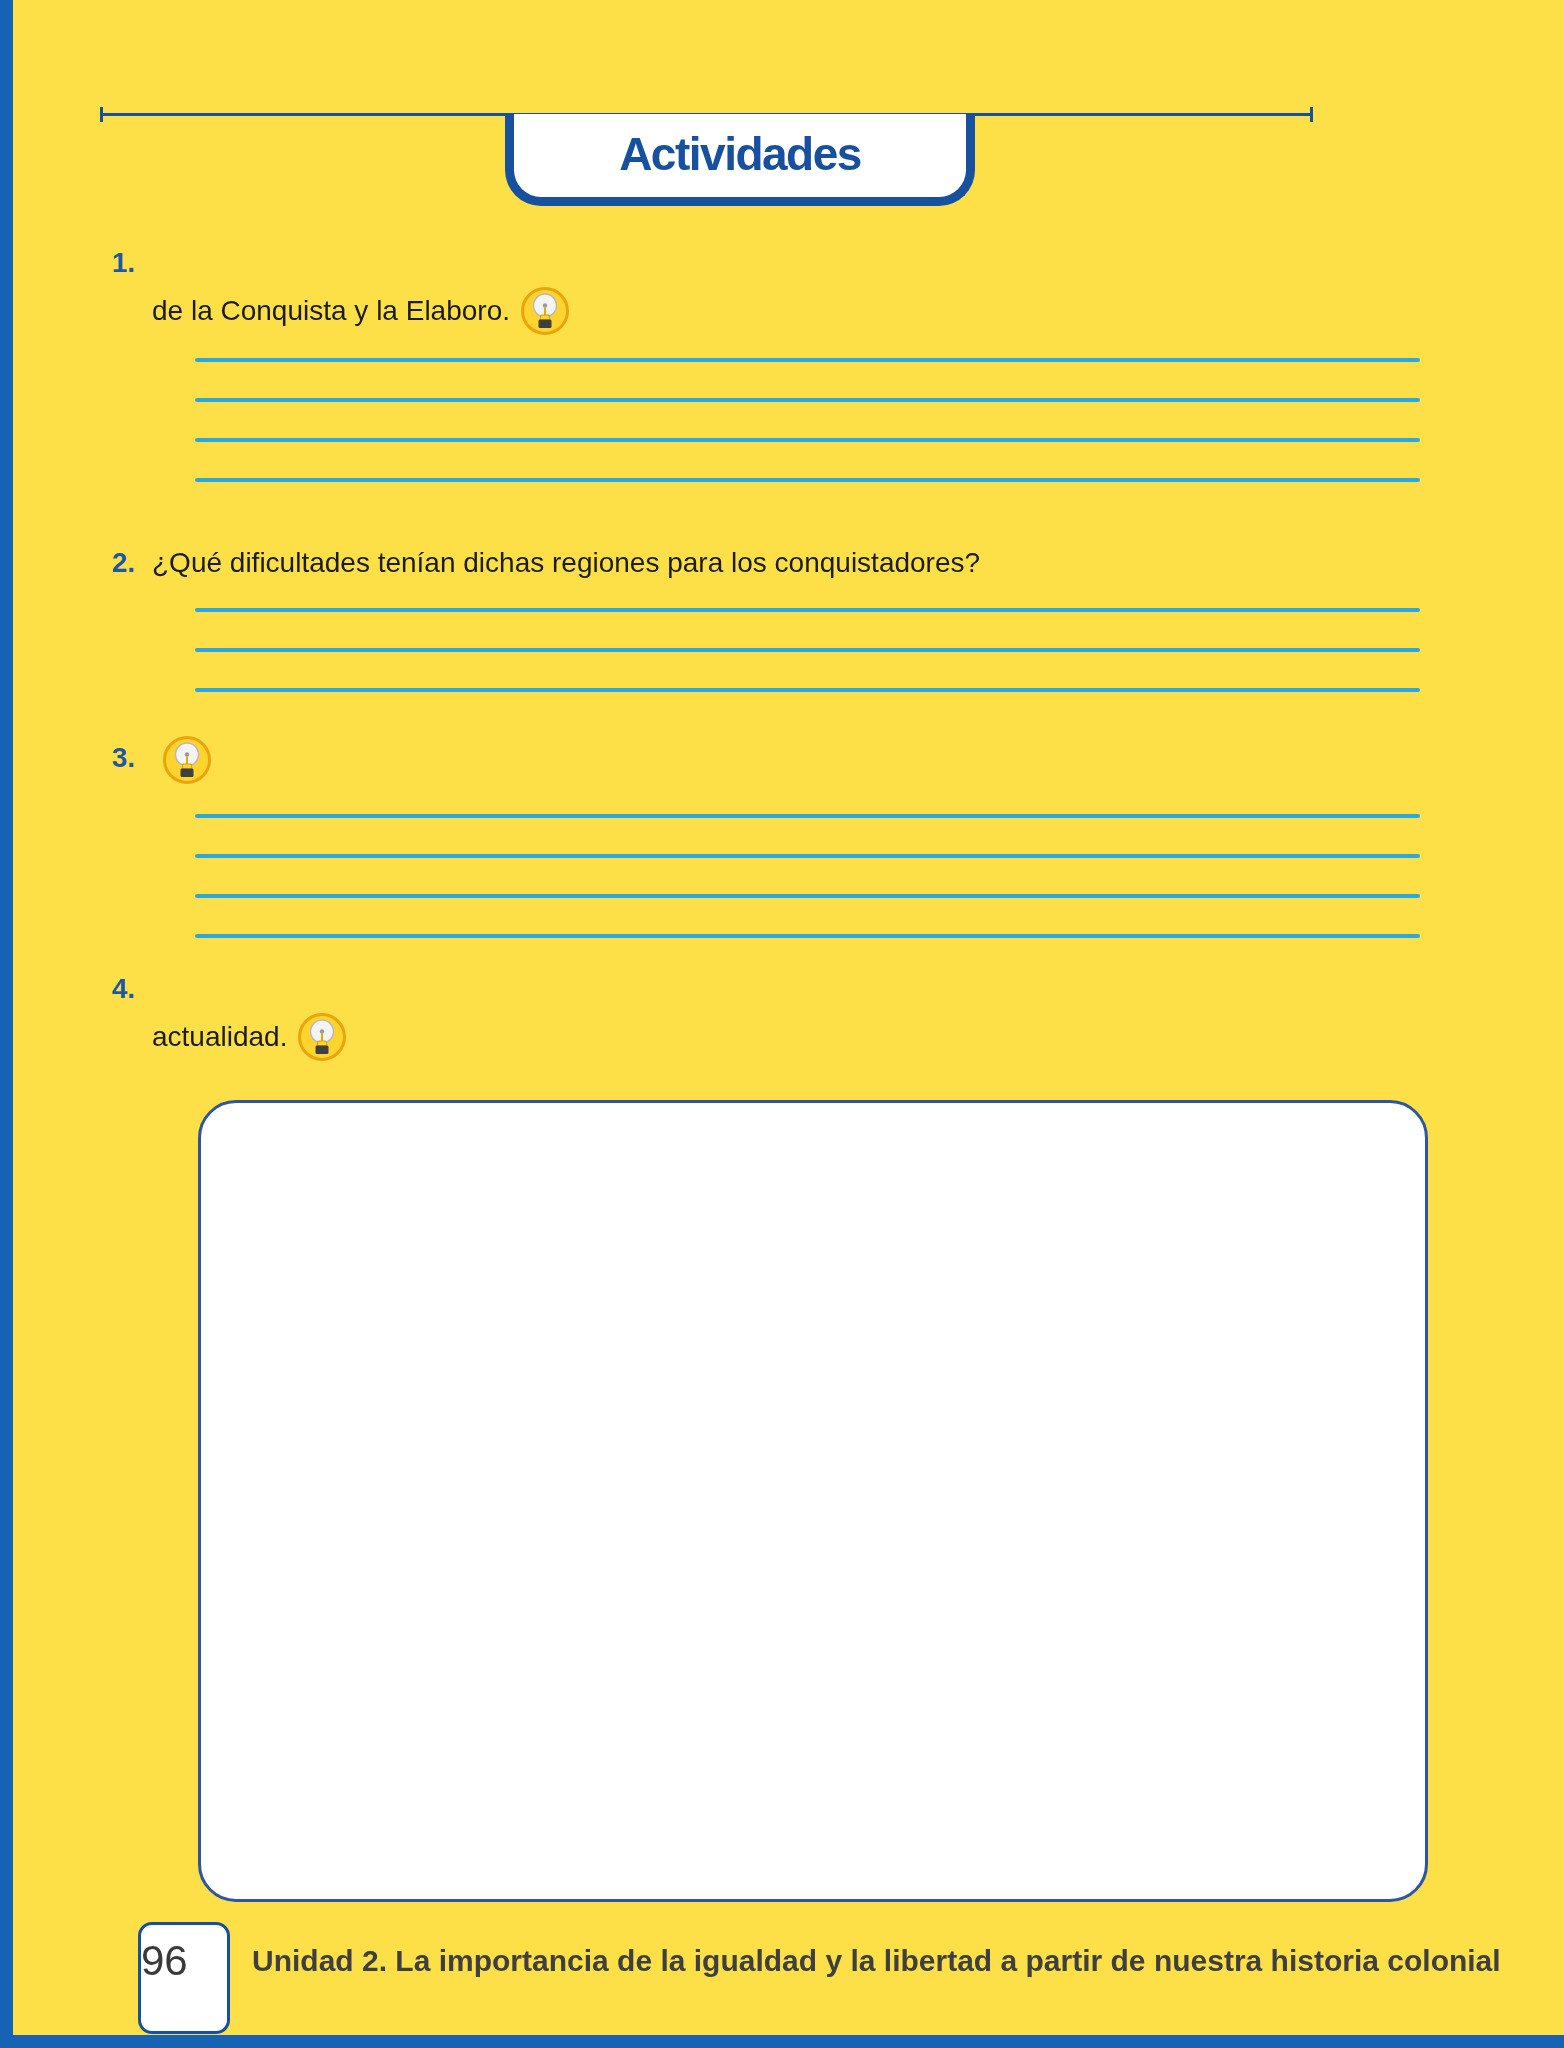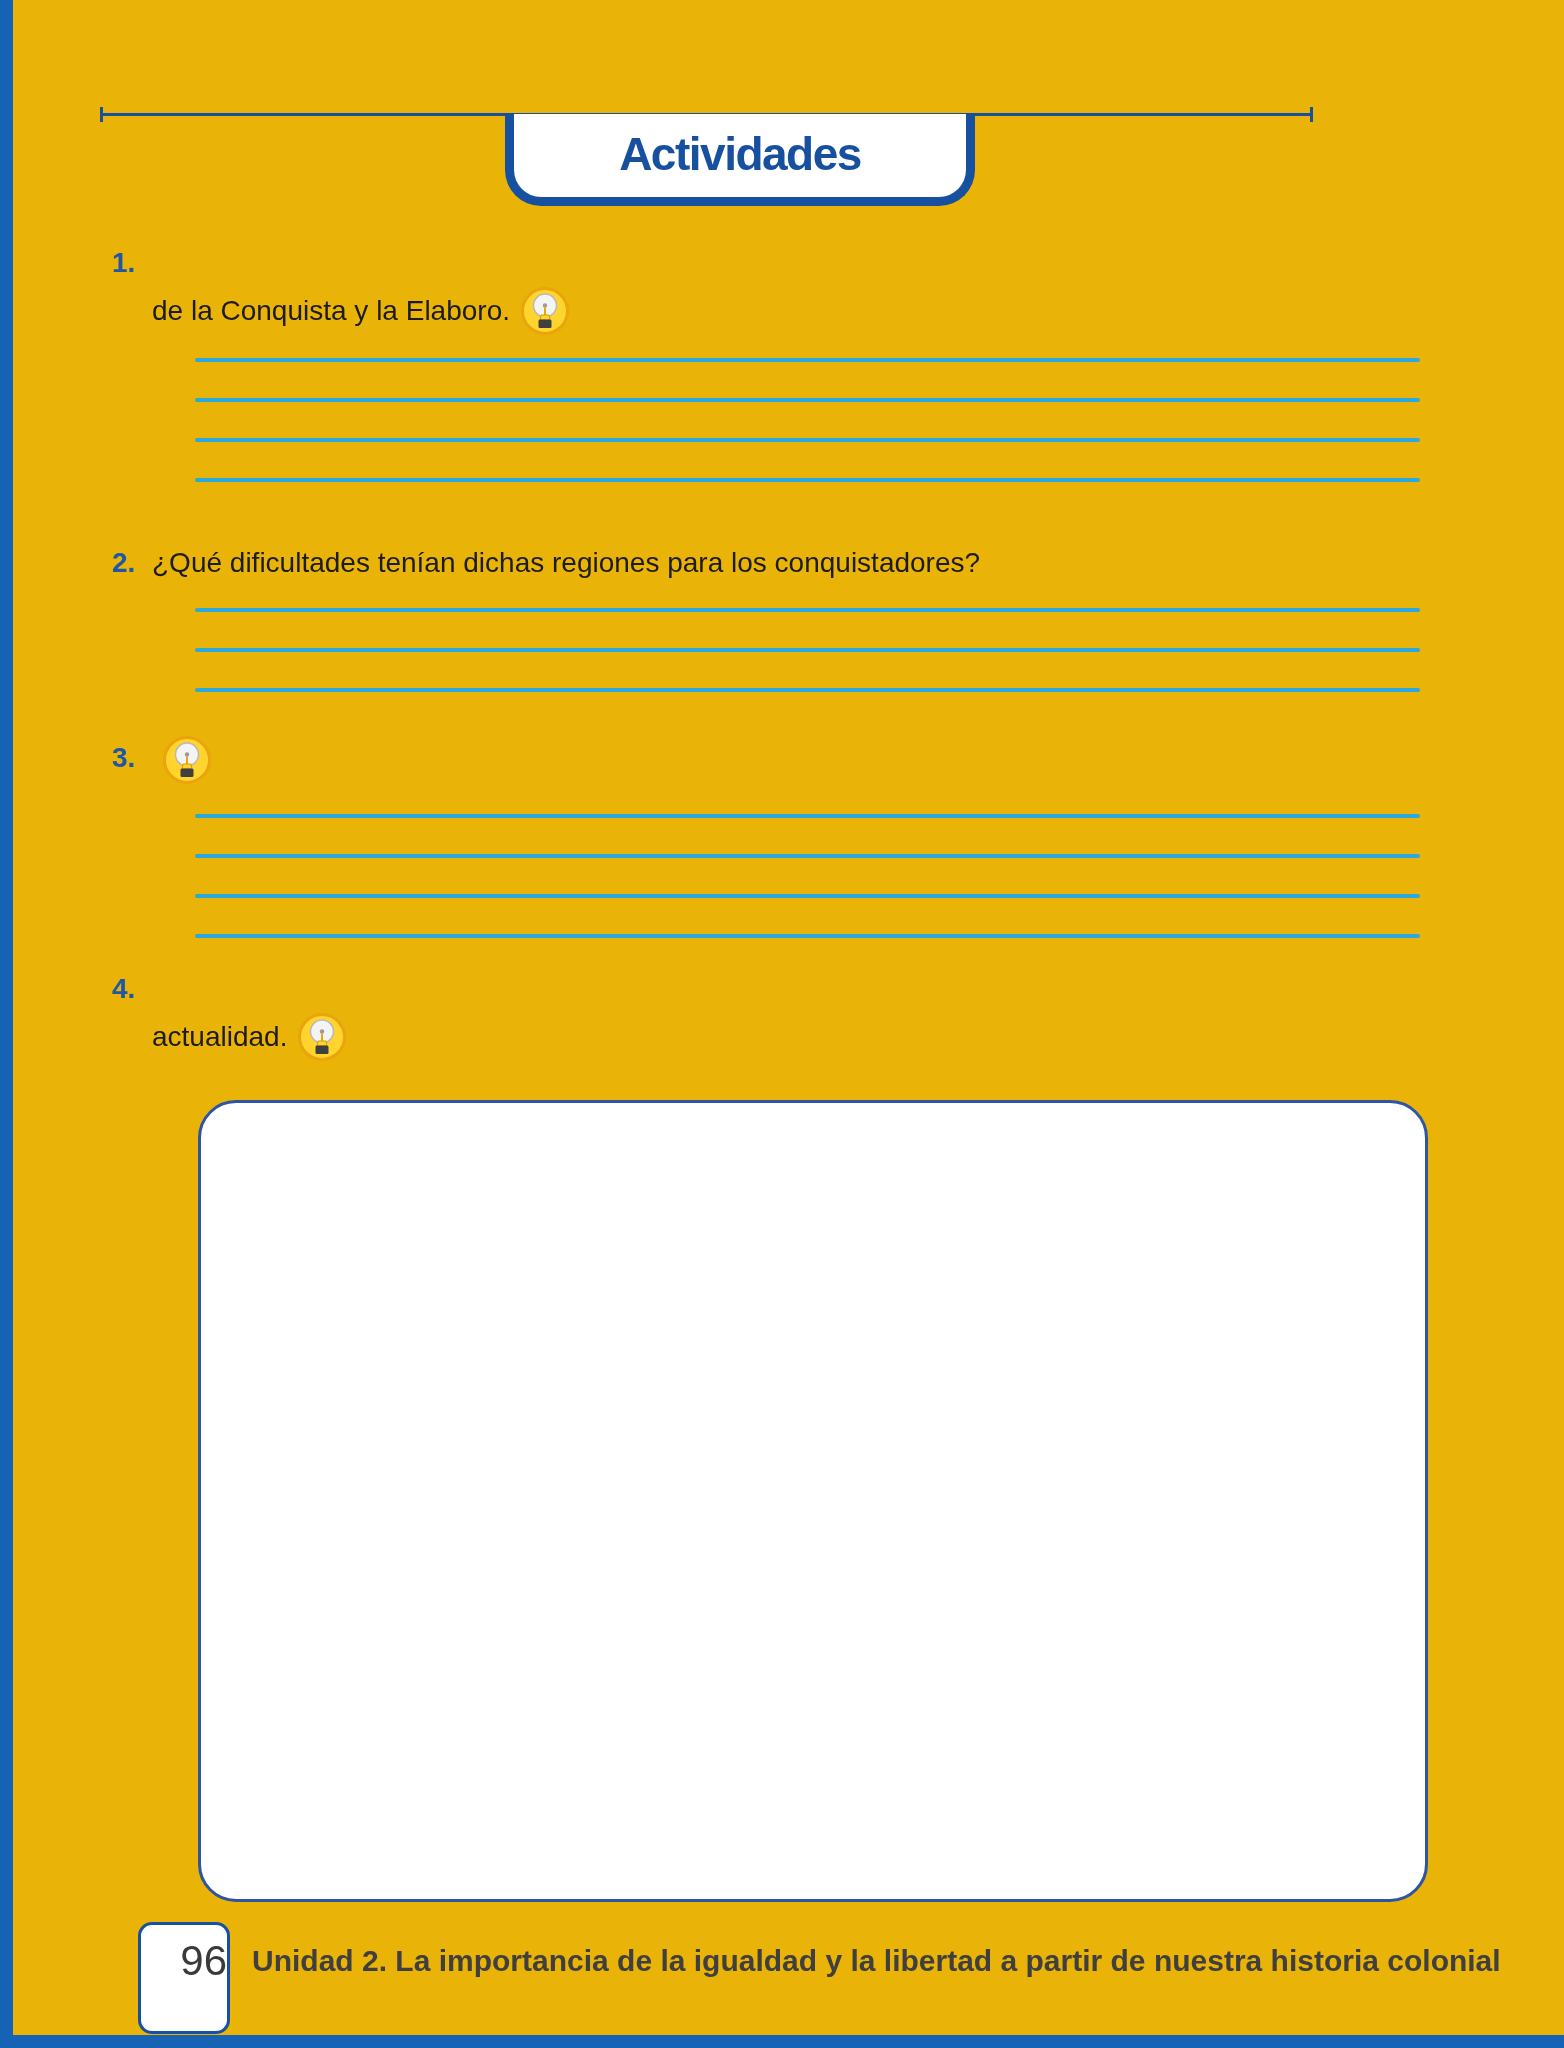--- a/index.html
+++ b/index.html
@@ -1,19 +1,19 @@
 <!DOCTYPE html>
 <html><head>
 <meta charset="utf-8">
 <style>
   html,body{margin:0;padding:0;background:#e8e8e8;}
   .page{
     position:relative;
     width:1564px;height:2048px;
-    background:#eab308;
+    background:#fde047;
     font-family:"Liberation Sans", sans-serif;
     overflow:hidden;
     margin:0 auto;
   }
   
   .edge-left{position:absolute;left:0;top:0;width:13px;height:2048px;background:#1663b5;}
   .edge-bottom{position:absolute;left:0;bottom:0;width:1564px;height:13px;background:#1663b5;}
 
   
   .header-line{position:absolute;left:100px;top:113px;width:1213px;height:3px;background:#17509f;}
@@ -58,21 +58,21 @@
   .answer-box{
     position:absolute;left:198px;top:1100px;width:1230px;height:802px;
     border:3px solid #2e55a4;border-radius:38px;background:#ffffff;
     box-sizing:border-box;
   }
 
   
   .page-number-box{
     position:absolute;left:138px;top:1922px;width:92px;height:112px;
     border:3px solid #17509f;border-radius:14px;background:#ffffff;
-    box-sizing:border-box;text-align:right;
+    box-sizing:border-box;text-align:left;
   }
   .page-number{font-size:42px;color:#3a3a3a;margin-top:12px;}
   .footer-title{
     position:absolute;left:252px;top:1944px;
     font-size:30px;font-weight:bold;color:#3f3f3f;
   }
 </style>
 </head>
 <body>
 

